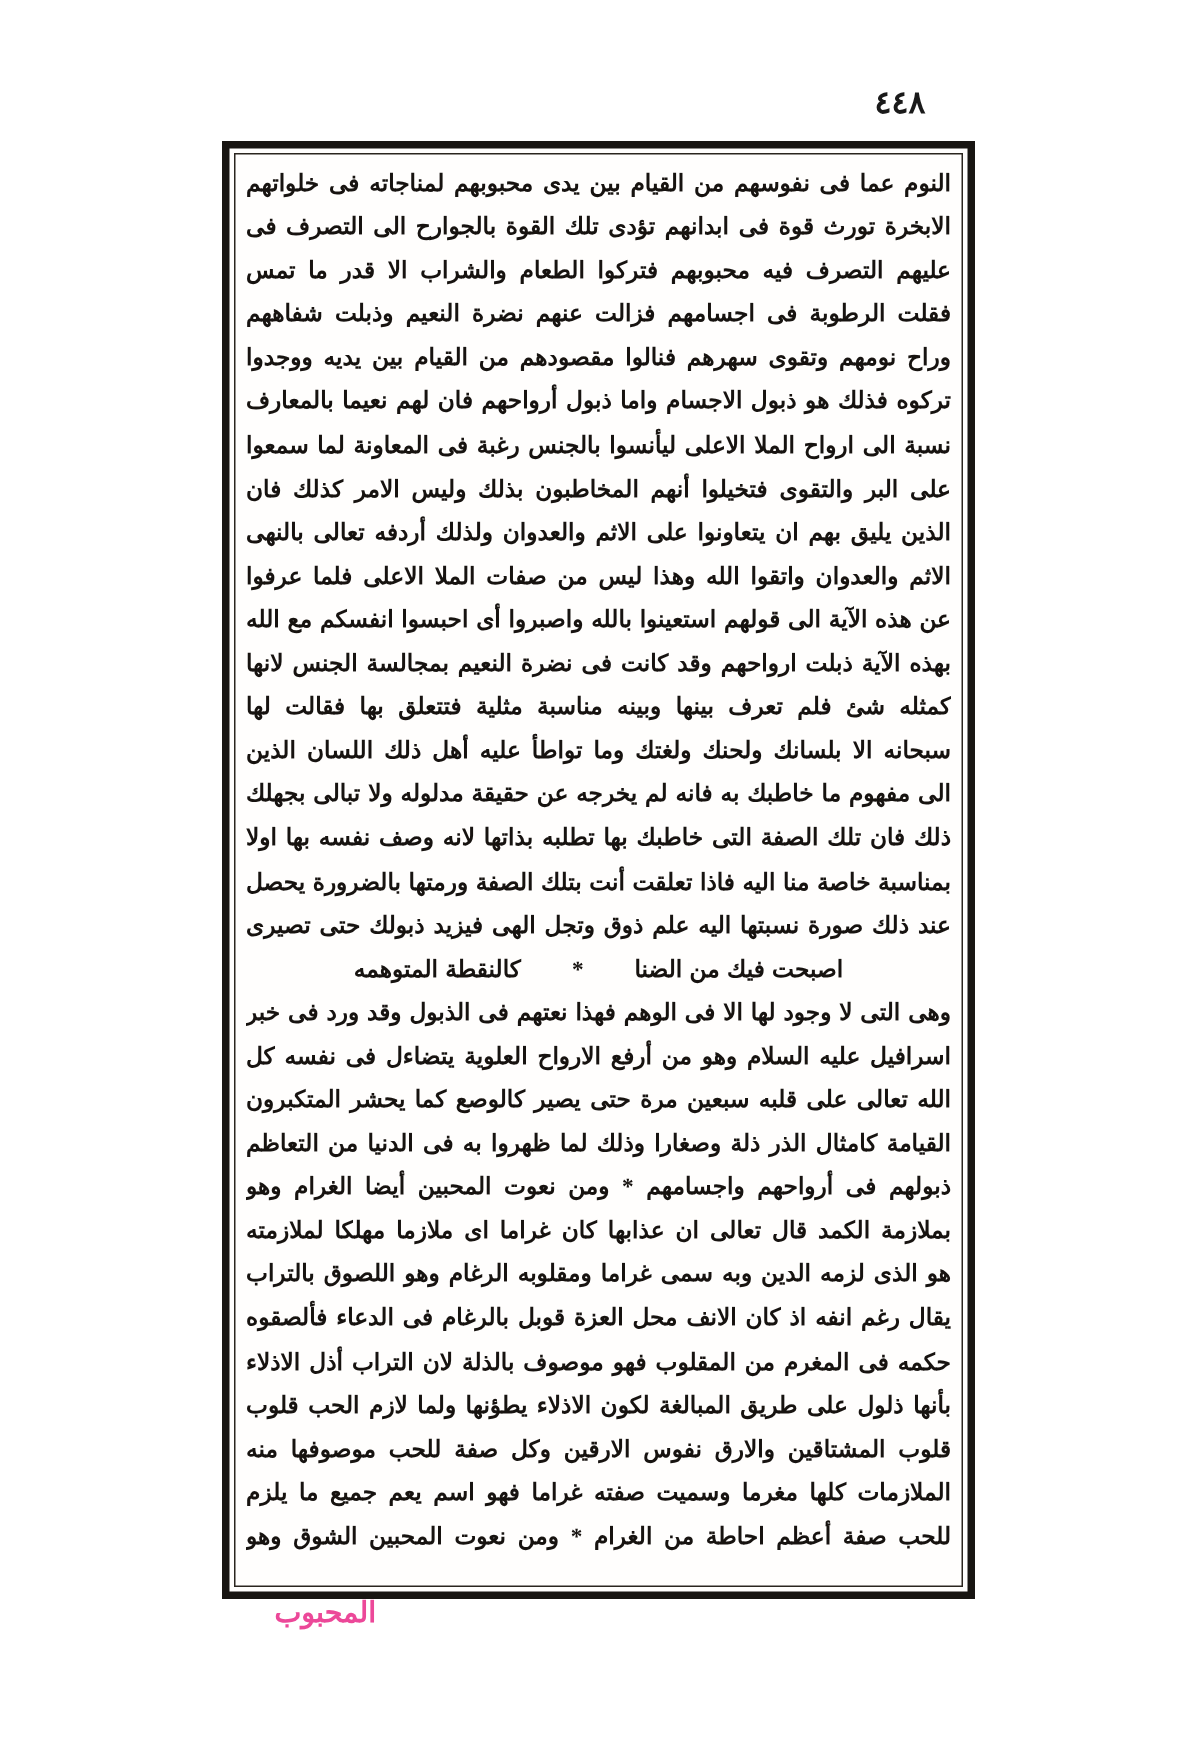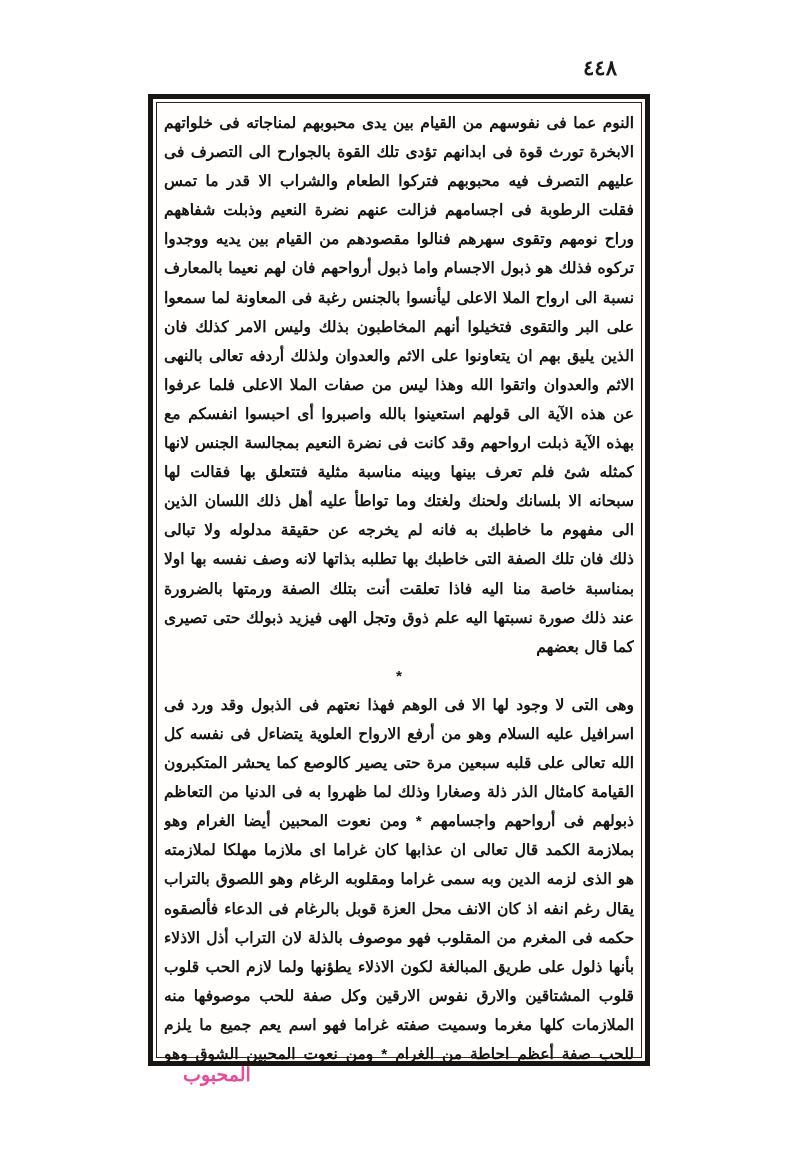--- a/index.html
+++ b/index.html
@@ -6,21 +6,21 @@
     margin: 0;
     padding: 0;
     background: #ffffff;
   }
   .sheet {
     position: relative;
     width: 732px;
     height: 1172px;
     background: #ffffff;
     overflow: hidden;
-    font-family: Liberation Sans, sans-serif;
+    font-family: Liberation Serif, serif;
     color: #141414;
   }
   .page-number {
     position: absolute;
     top: 56px;
     left: 570px;
     width: 60px;
     text-align: center;
     font-size: 21px;
     font-weight: bold;
@@ -106,24 +106,25 @@
       <div class="ln">الاثم والعدوان واتقوا الله وهذا ليس من صفات الملا الاعلى فلما عرفوا غلطهم فى ذلك عدلوا</div>
       <div class="ln">عن هذه الآية الى قولهم استعينوا بالله واصبروا أى احبسوا انفسكم مع الله فلما فارقوا الجنس</div>
       <div class="ln">بهذه الآية ذبلت ارواحهم وقد كانت فى نضرة النعيم بمجالسة الجنس لانها تعلقت بمن ليس</div>
       <div class="ln">كمثله شئ فلم تعرف بينها وبينه مناسبة مثلية فتتعلق بها فقالت لها المعرفة بالله هو ما خاطبك</div>
       <div class="ln">سبحانه الا بلسانك ولحنك ولغتك وما تواطأ عليه أهل ذلك اللسان الذين أنت منهم فارجعى</div>
       <div class="ln">الى مفهوم ما خاطبك به فانه لم يخرجه عن حقيقة مدلوله ولا تبالى بجهلك النسبة اليه من</div>
       <div class="ln">ذلك فان تلك الصفة التى خاطبك بها تطلبه بذاتها لانه وصف نفسه بها اولا تكون صفاته الا</div>
       <div class="ln">بمناسبة خاصة منا اليه فاذا تعلقت أنت بتلك الصفة ورمتها بالضرورة يحصل ذلك عنده فتعلم</div>
       <div class="ln">عند ذلك صورة نسبتها اليه علم ذوق وتجل الهى فيزيد ذبولك حتى تصيرى كالنقطة المتوهمة</div>
 
-      <div class="ln short">كما قال بعضهم</div>
 
       <div class="ln verse">
+        <span>اصبحت فيك من الضنا</span>
         <span>*</span>
+        <span>كالنقطة المتوهمه</span>
       </div>
 
       <div class="ln">وهى التى لا وجود لها الا فى الوهم فهذا نعتهم فى الذبول وقد ورد فى خبر مؤيد بكشف أن</div>
       <div class="ln">اسرافيل عليه السلام وهو من أرفع الارواح العلوية يتضاءل فى نفسه كل يوم لاستيلاء عظمة</div>
       <div class="ln">الله تعالى على قلبه سبعين مرة حتى يصير كالوصع كما يحشر المتكبرون فى نفوسهم على عباد الله يوم</div>
       <div class="ln">القيامة كامثال الذر ذلة وصغارا وذلك لما ظهروا به فى الدنيا من التعاظم والتكبر فهذا نعت</div>
       <div class="ln">ذبولهم فى أرواحهم واجسامهم * ومن نعوت المحبين أيضا الغرام وهو الاستهلاك فى المحبوب</div>
       <div class="ln">بملازمة الكمد قال تعالى ان عذابها كان غراما اى ملازما مهلكا لملازمته شهود المحبوب فان الغريم</div>
       <div class="ln">هو الذى لزمه الدين وبه سمى غراما ومقلوبه الرغام وهو اللصوق بالتراب فان الرغام التراب</div>
       <div class="ln">يقال رغم انفه اذ كان الانف محل العزة قوبل بالرغام فى الدعاء فألصقوه بالتراب فيكون الغرام</div>

